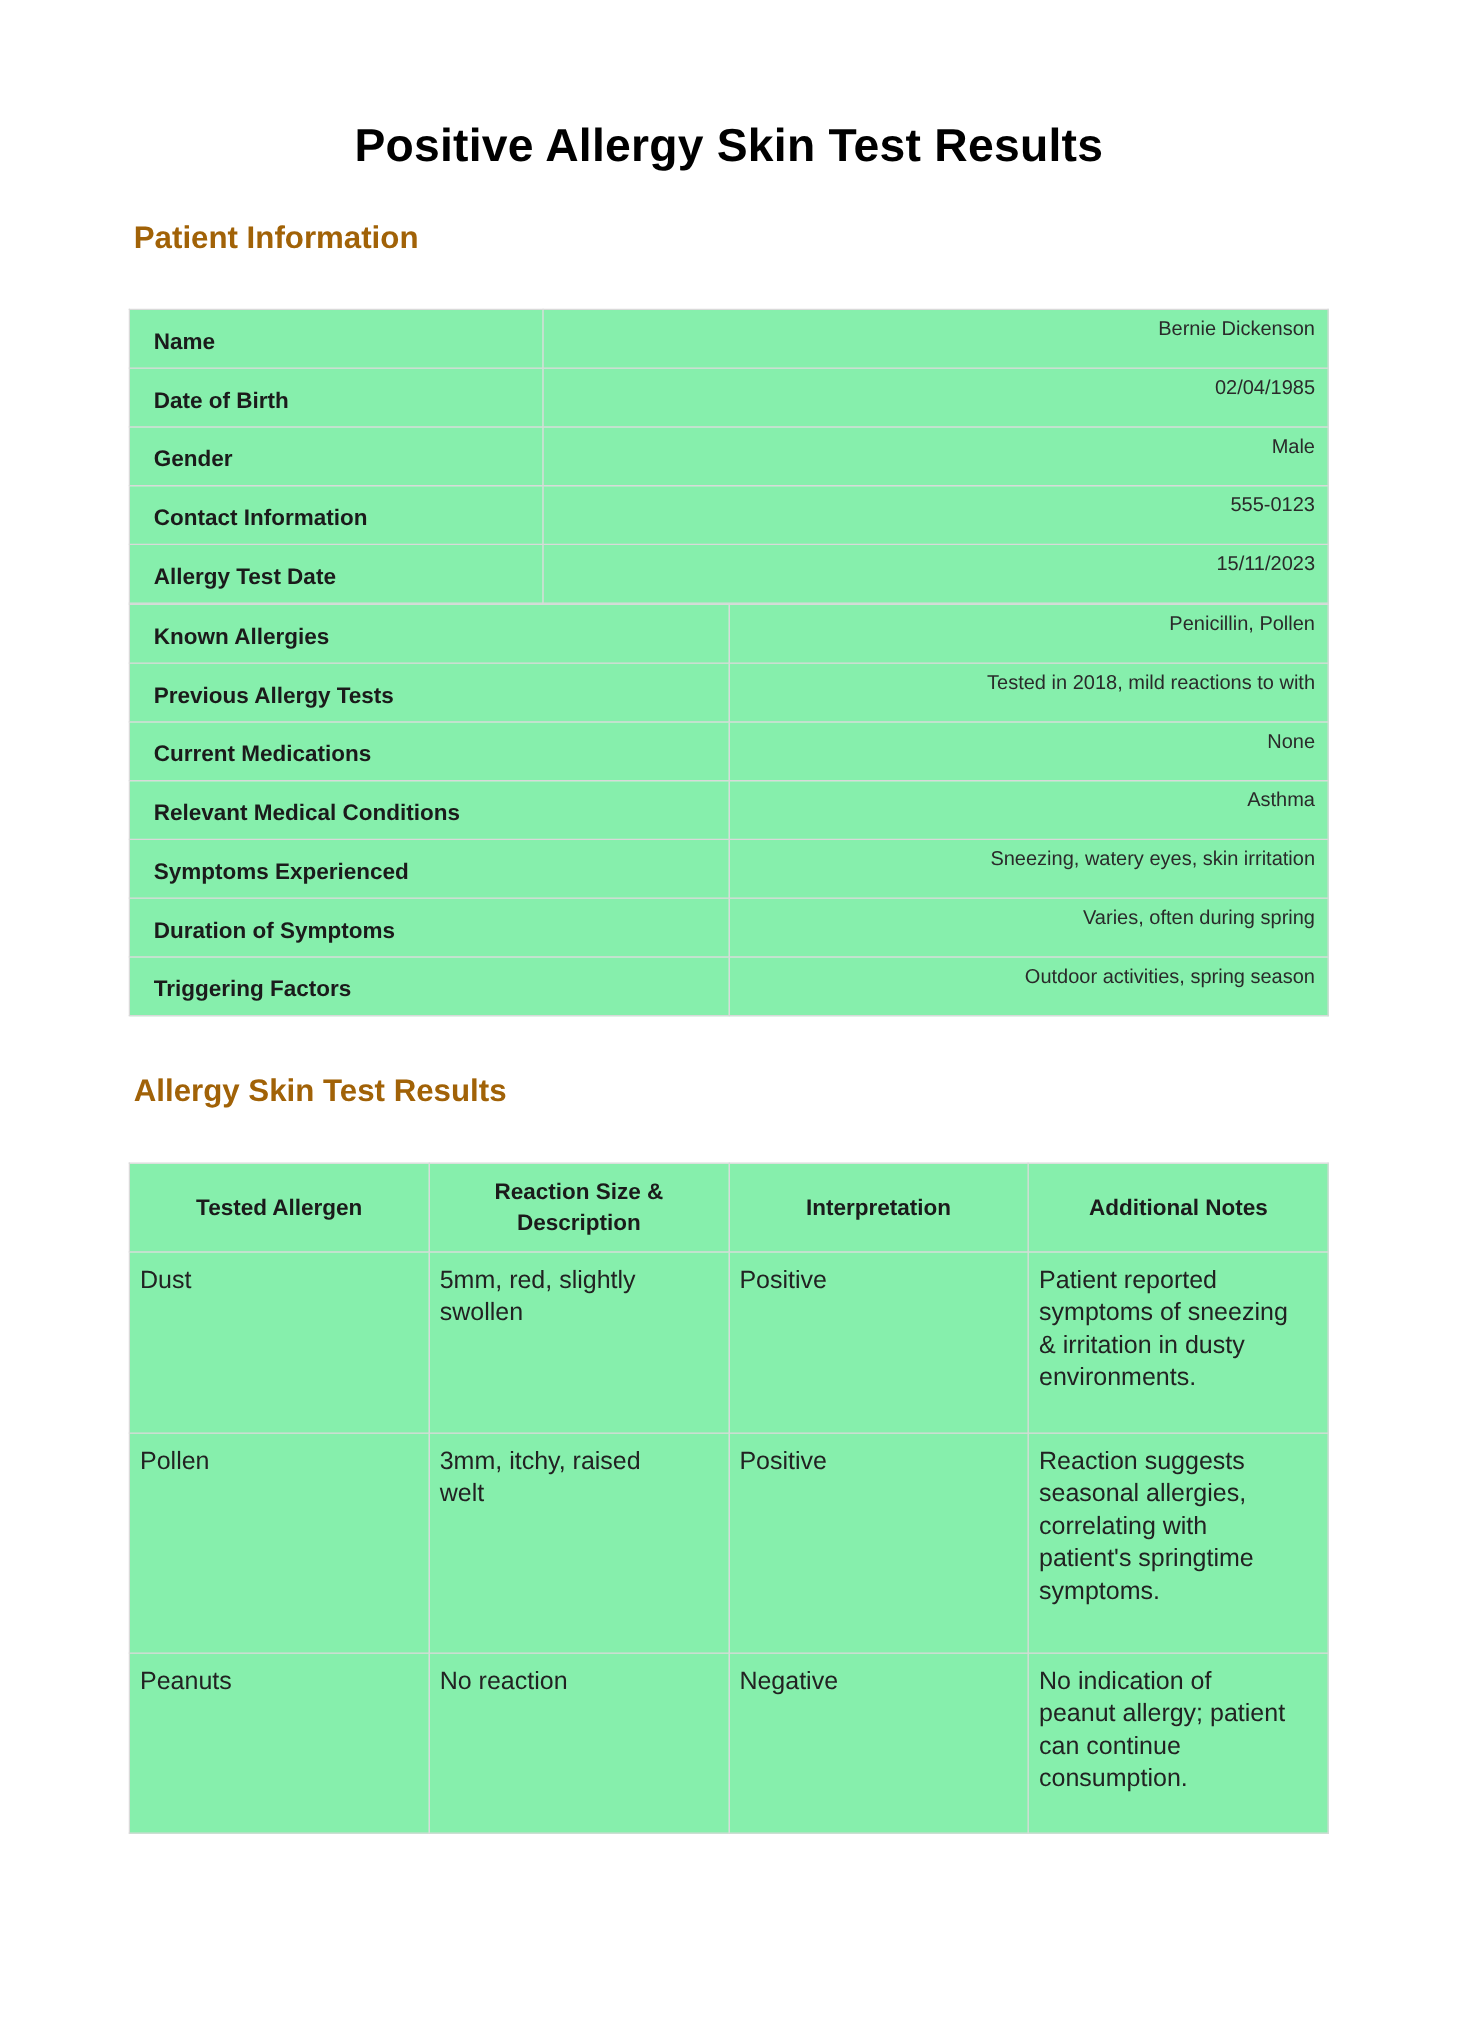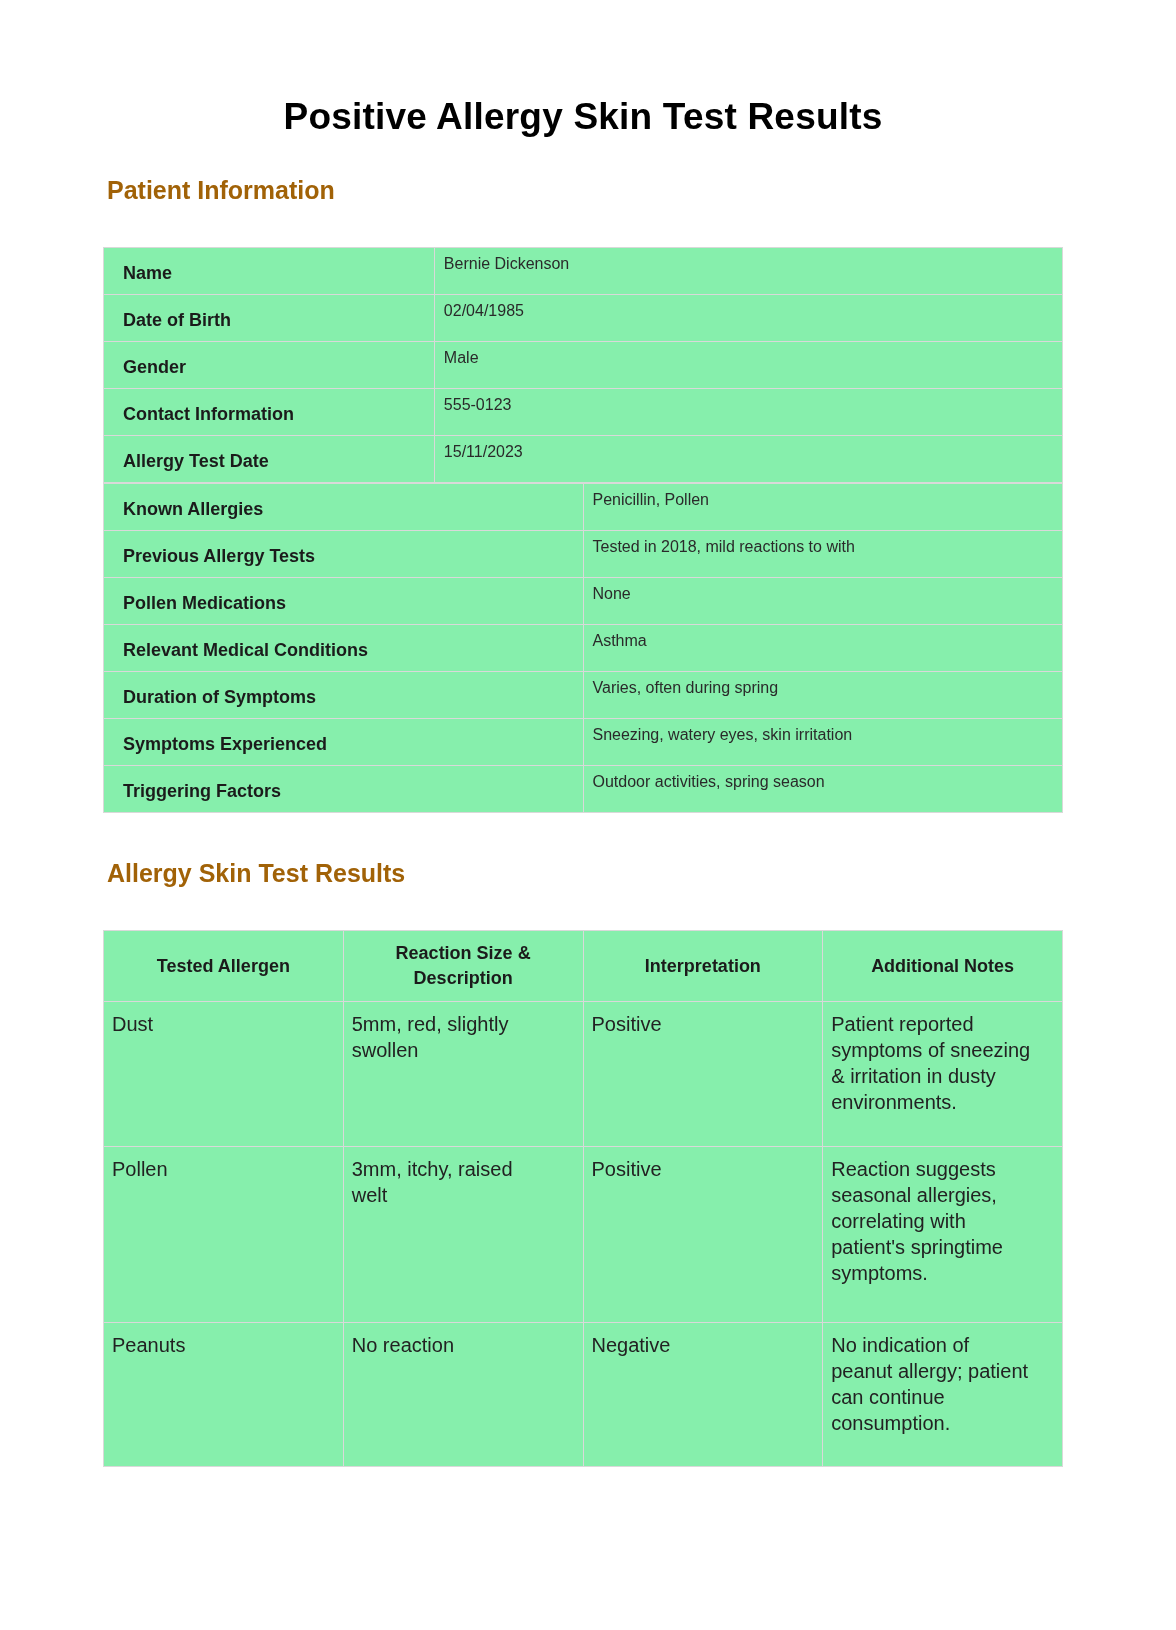--- a/index.html
+++ b/index.html
@@ -47,20 +47,21 @@
     color: #1b1b1b;
     vertical-align: middle;
     padding: 4px 10px 0 19px;
     height: 47px;
   }
   .kv-table td.kv-value {
     font-size: 16px;
     color: #2a2a2a;
     vertical-align: top;
     padding: 7px 10px 16px 9px;
+    text-align: right;
   }
   .patient-table td.kv-label { width: 34.5%; }
   .history-table td.kv-label { width: 50%; }
   
   .results-table th {
     font-size: 18px;
     font-weight: bold;
     color: #1b1b1b;
     text-align: center;
     vertical-align: middle;
@@ -121,34 +122,34 @@
     <tbody>
       <tr>
         <td class="kv-label">Known Allergies</td>
         <td class="kv-value">Penicillin, Pollen</td>
       </tr>
       <tr>
         <td class="kv-label">Previous Allergy Tests</td>
         <td class="kv-value">Tested in 2018, mild reactions to with</td>
       </tr>
       <tr>
-        <td class="kv-label">Pollen Medications</td>
+        <td class="kv-label">Current Medications</td>
         <td class="kv-value">None</td>
       </tr>
       <tr>
         <td class="kv-label">Relevant Medical Conditions</td>
         <td class="kv-value">Asthma</td>
       </tr>
       <tr>
+        <td class="kv-label">Symptoms Experienced</td>
+        <td class="kv-value">Sneezing, watery eyes, skin irritation</td>
+      </tr>
+      <tr>
         <td class="kv-label">Duration of Symptoms</td>
         <td class="kv-value">Varies, often during spring</td>
-      </tr>
-      <tr>
-        <td class="kv-label">Symptoms Experienced</td>
-        <td class="kv-value">Sneezing, watery eyes, skin irritation</td>
       </tr>
       <tr>
         <td class="kv-label">Triggering Factors</td>
         <td class="kv-value">Outdoor activities, spring season</td>
       </tr>
     </tbody>
   </table>
 
   <h2 class="section-heading">Allergy Skin Test Results</h2>
 

